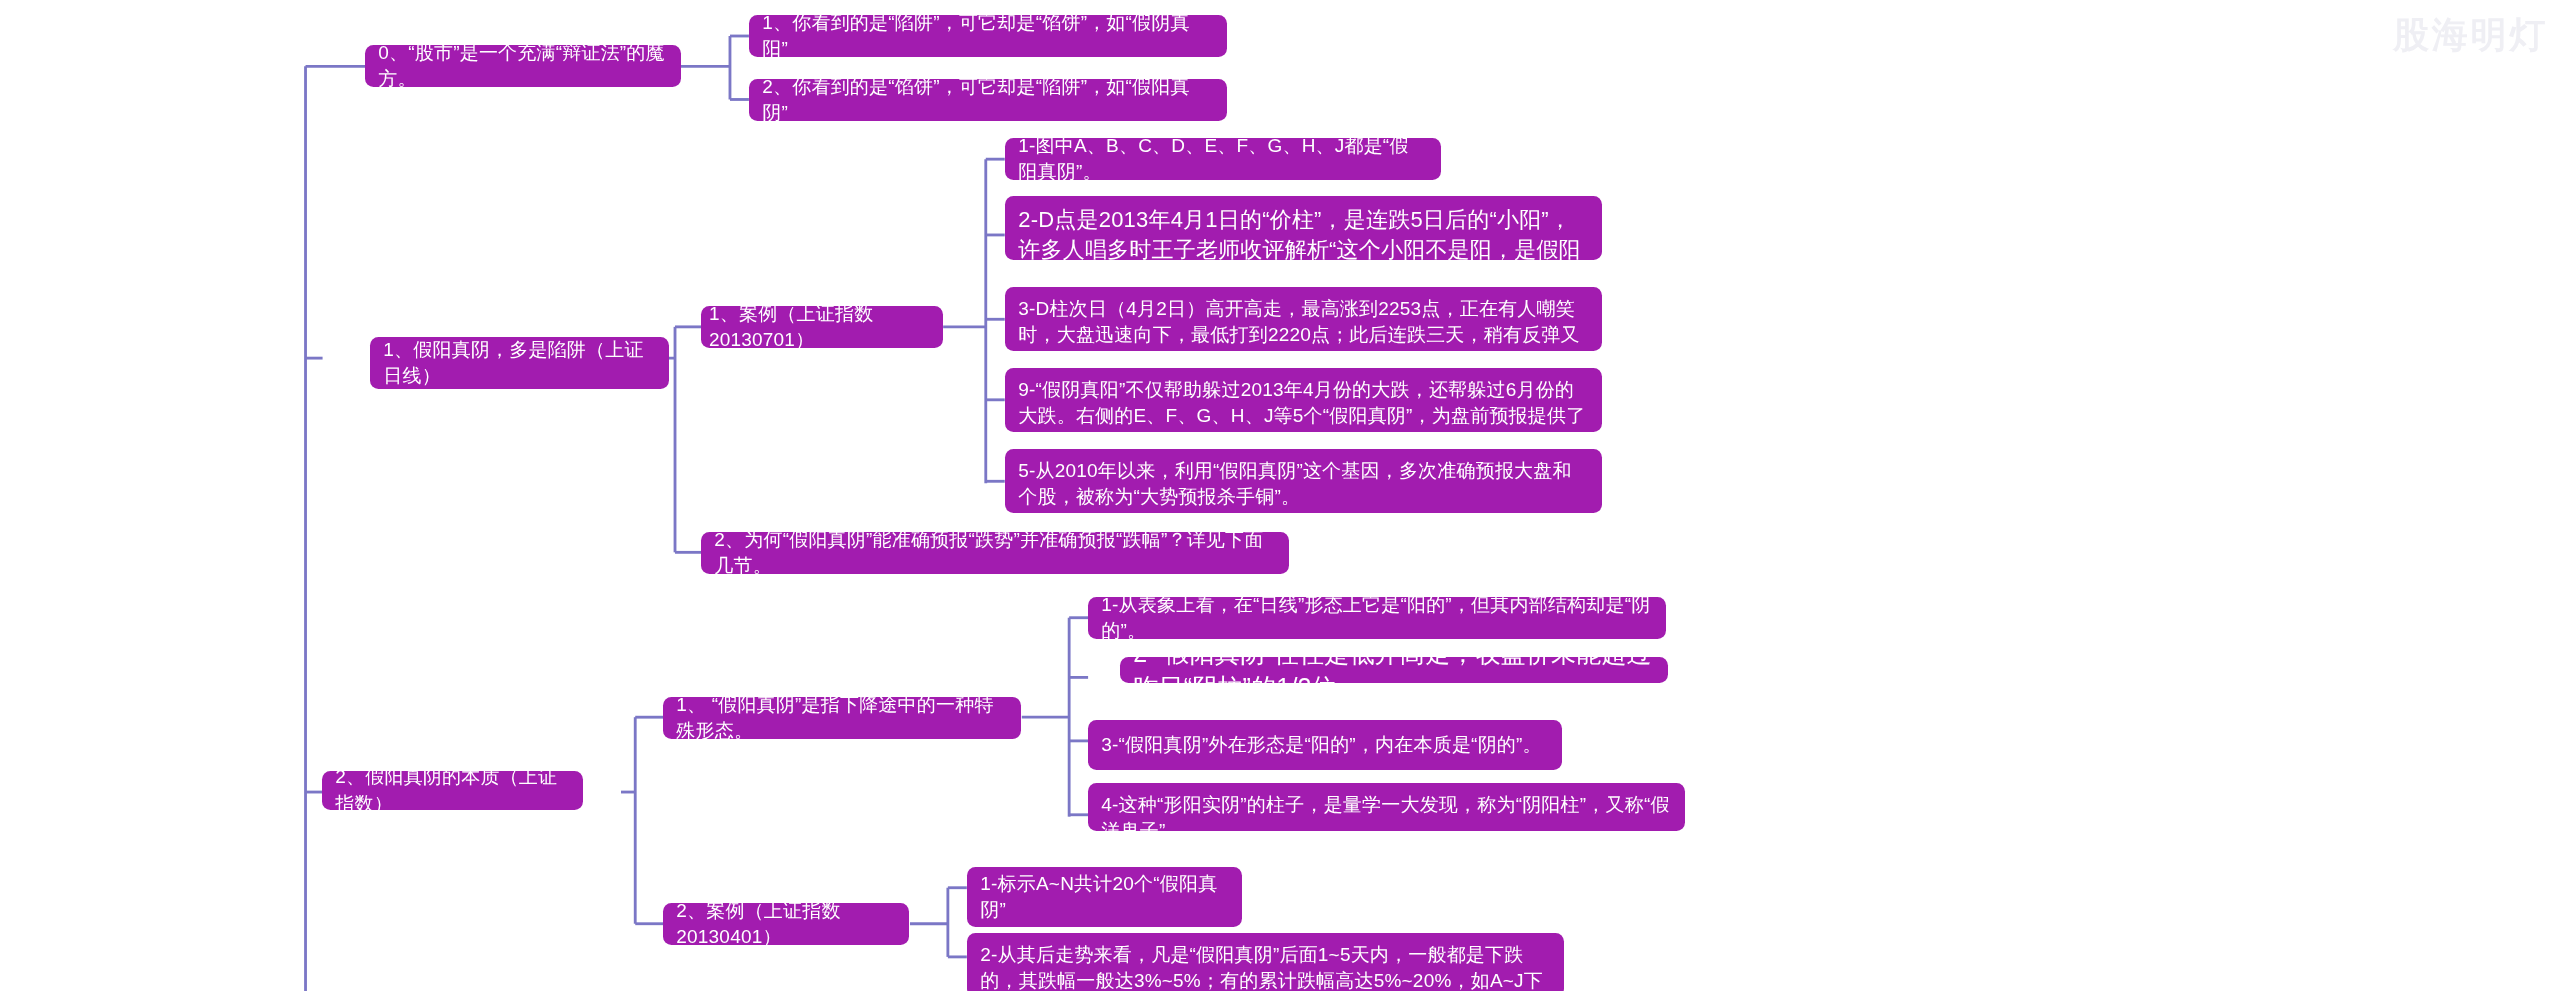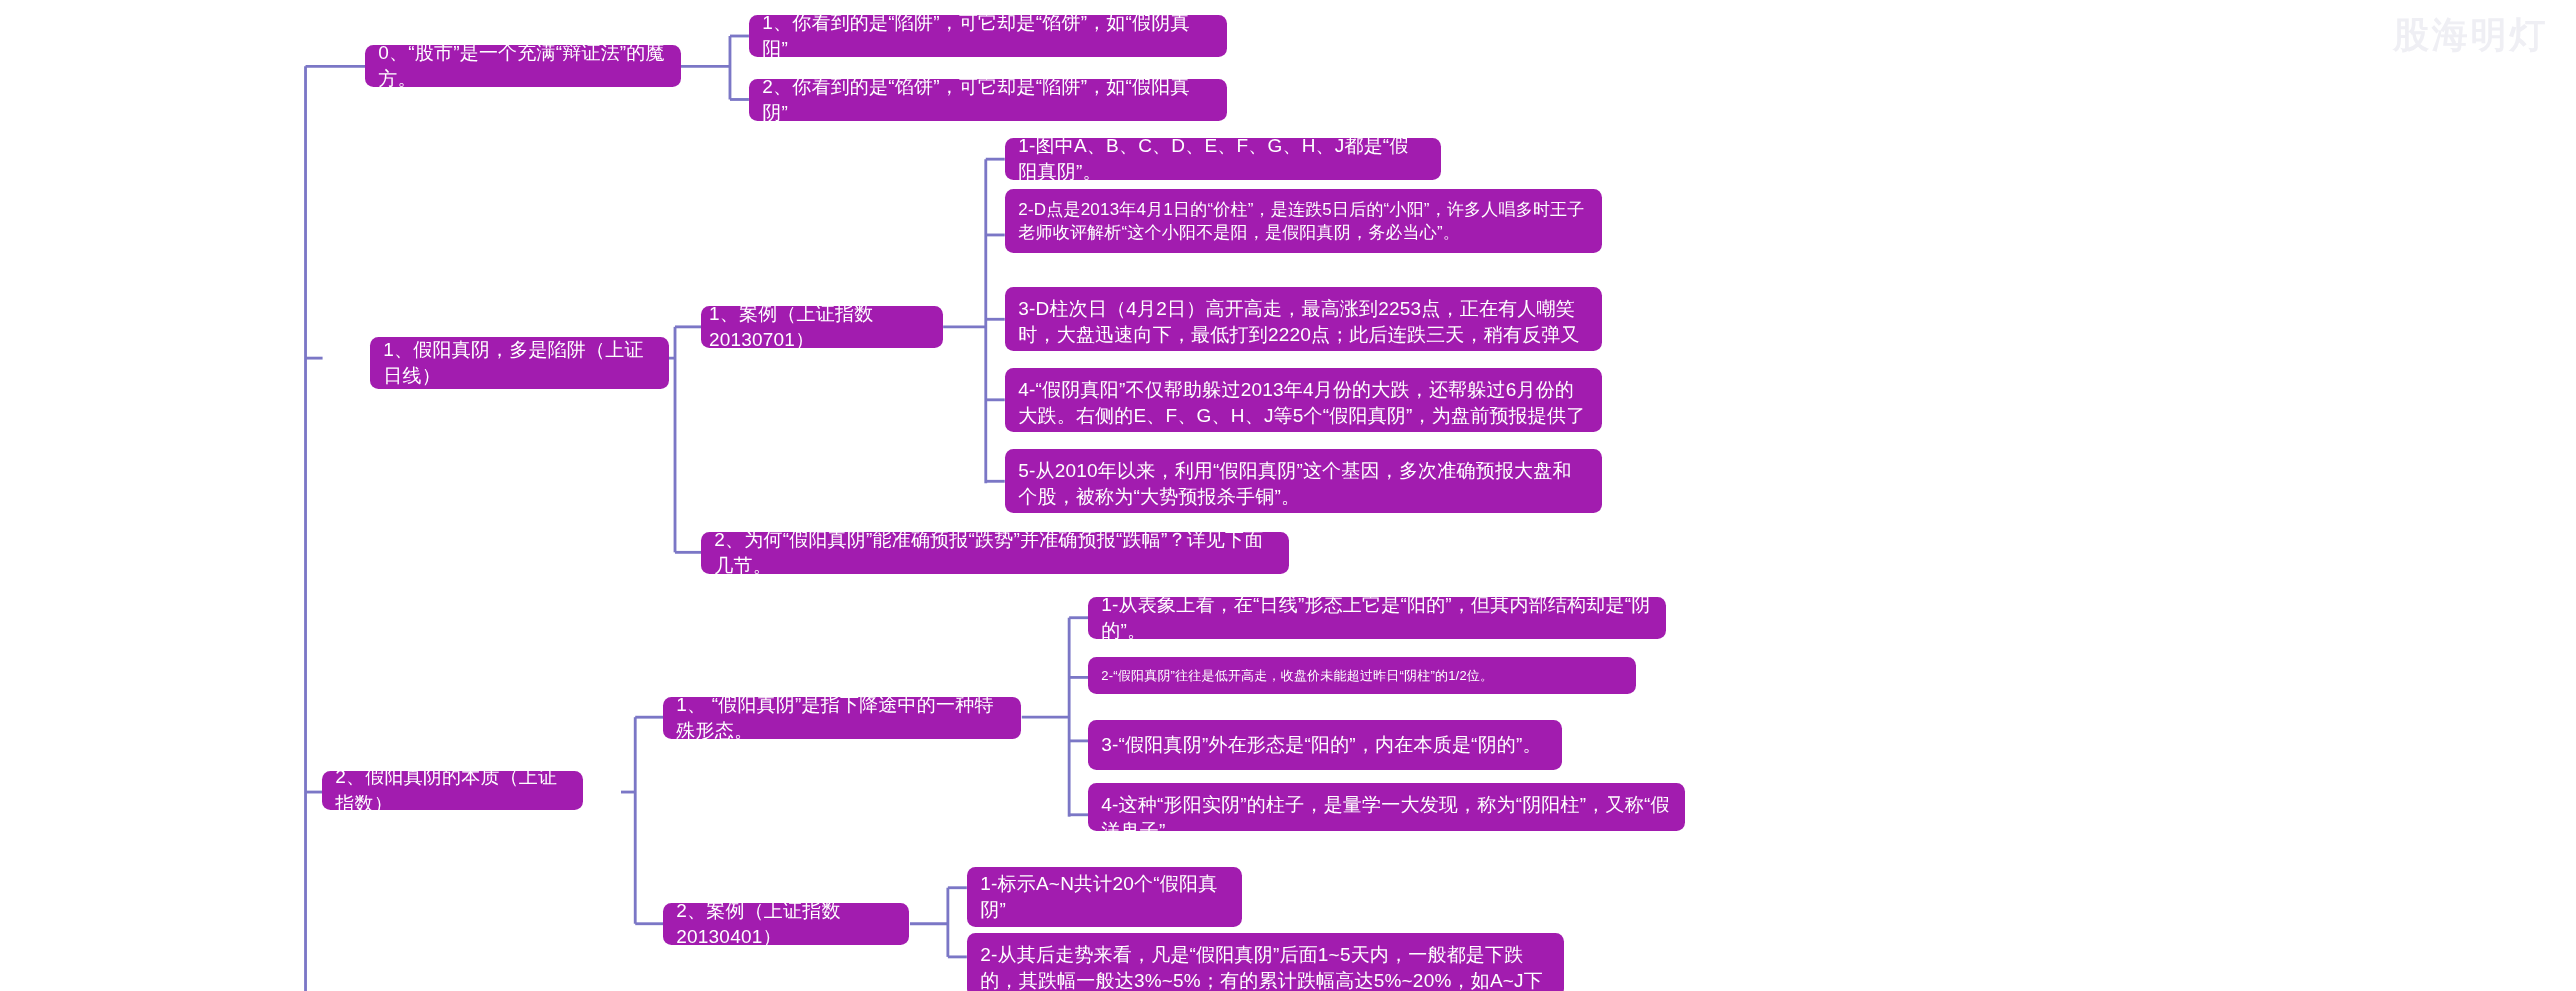--- a/index.html
+++ b/index.html
@@ -94,37 +94,37 @@
   <div class="node" style="left:749px;top:79px;width:478px;height:42px;font-size:19px;">2、你看到的是“馅饼”，可它却是“陷阱”，如“假阳真阴”</div>
 
   <div class="node" style="left:322px;top:337px;width:299px;height:52px;font-size:19px;margin-left:48px;">1、假阳真阴，多是陷阱（上证日线）</div>
 
   <div class="node" style="left:701px;top:306px;width:242px;height:42px;font-size:19px;padding-left:8px;">1、案例（上证指数20130701）</div>
 
   <div class="node" style="left:701px;top:532px;width:588px;height:42px;font-size:19px;">2、为何“假阳真阴”能准确预报“跌势”并准确预报“跌幅”？详见下面几节。</div>
 
   <div class="node" style="left:1005px;top:138px;width:436px;height:42px;font-size:19px;">1-图中A、B、C、D、E、F、G、H、J都是“假阳真阴”。</div>
 
-  <div class="node multi" style="left:1005px;top:189px;width:597px;height:64px;font-size:17px;">2-D点是2013年4月1日的“价柱”，是连跌5日后的“小阳”，许多人唱多时王子老师收评解析“这个小阳不是阳，是假阳真阴，务必当心”。</div>
+  <div class="node multi" style="left:1005px;top:196px;width:597px;height:64px;font-size:22px;">2-D点是2013年4月1日的“价柱”，是连跌5日后的“小阳”，许多人唱多时王子老师收评解析“这个小阳不是阳，是假阳真阴，务必当心”。</div>
 
   <div class="node multi" style="left:1005px;top:287px;width:597px;height:64px;font-size:19px;">3-D柱次日（4月2日）高开高走，最高涨到2253点，正在有人嘲笑时，大盘迅速向下，最低打到2220点；此后连跌三天，稍有反弹又连续下跌。</div>
 
-  <div class="node multi" style="left:1005px;top:368px;width:597px;height:64px;font-size:19px;">4-“假阴真阳”不仅帮助躲过2013年4月份的大跌，还帮躲过6月份的大跌。右侧的E、F、G、H、J等5个“假阳真阴”，为盘前预报提供了4次精准预报机会。</div>
+  <div class="node multi" style="left:1005px;top:368px;width:597px;height:64px;font-size:19px;">9-“假阴真阳”不仅帮助躲过2013年4月份的大跌，还帮躲过6月份的大跌。右侧的E、F、G、H、J等5个“假阳真阴”，为盘前预报提供了4次精准预报机会。</div>
 
   <div class="node multi" style="left:1005px;top:449px;width:597px;height:64px;font-size:19px;">5-从2010年以来，利用“假阳真阴”这个基因，多次准确预报大盘和个股，被称为“大势预报杀手铜”。</div>
 
   <div class="node" style="left:322px;top:771px;width:261px;height:39px;font-size:19px;">2、假阳真阴的本质（上证指数）</div>
 
   <div class="node" style="left:663px;top:697px;width:358px;height:42px;font-size:19px;">1、 “假阳真阴”是指下降途中的一种特殊形态。</div>
 
   <div class="node" style="left:663px;top:903px;width:246px;height:42px;font-size:19px;">2、案例（上证指数20130401）</div>
 
   <div class="node" style="left:1088px;top:597px;width:578px;height:42px;font-size:19px;">1-从表象上看，在“日线”形态上它是“阳的”，但其内部结构却是“阴的”。</div>
 
-  <div class="node" style="left:1088px;top:657px;width:548px;height:37px;font-size:13px;">2-“假阳真阴”往往是低开高走，收盘价未能超过昨日“阴柱”的1/2位。</div>
+  <div class="node" style="left:1120px;top:657px;width:548px;height:26px;font-size:25px;">2-“假阳真阴”往往是低开高走，收盘价未能超过昨日“阴柱”的1/2位。</div>
 
   <div class="node" style="left:1088px;top:720px;width:474px;height:50px;font-size:19px;">3-“假阳真阴”外在形态是“阳的”，内在本质是“阴的”。</div>
 
   <div class="node multi" style="left:1088px;top:783px;width:597px;height:48px;font-size:19px;">4-这种“形阳实阴”的柱子，是量学一大发现，称为“阴阳柱”，又称“假洋鬼子”。</div>
 
   <div class="node" style="left:967px;top:867px;width:275px;height:60px;font-size:19px;">1-标示A~N共计20个“假阳真阴”</div>
 
   <div class="node multi" style="left:967px;top:933px;width:597px;height:64px;font-size:19px;">2-从其后走势来看，凡是“假阳真阴”后面1~5天内，一般都是下跌的，其跌幅一般达3%~5%；有的累计跌幅高达5%~20%，如A~J下跌累计469点。</div>
 
   <div class="watermark" style="left:2393px;top:11.4px;font-size:36px;">股海明灯</div>

